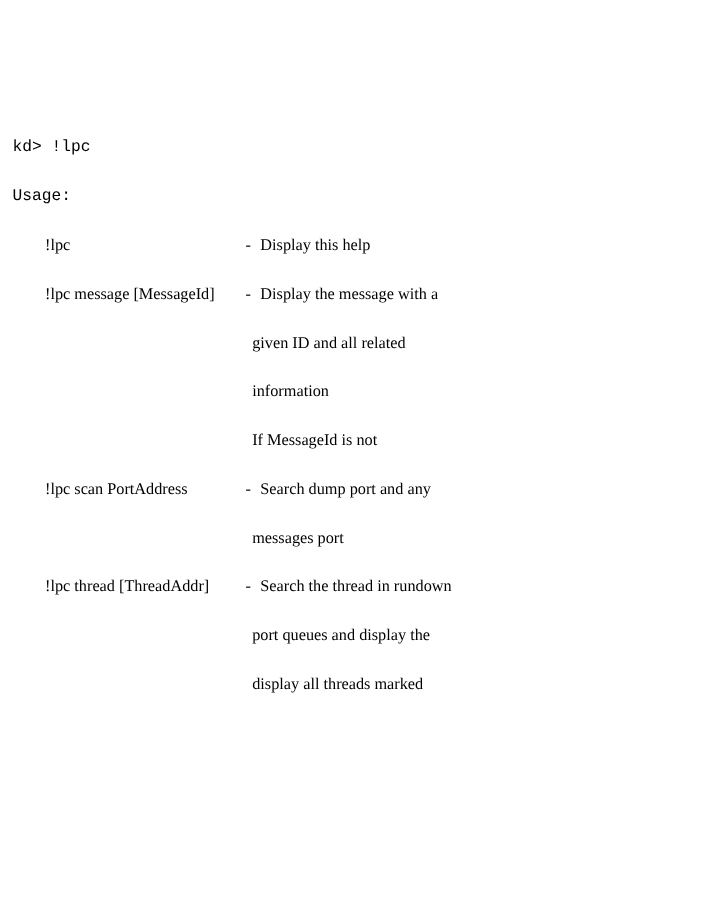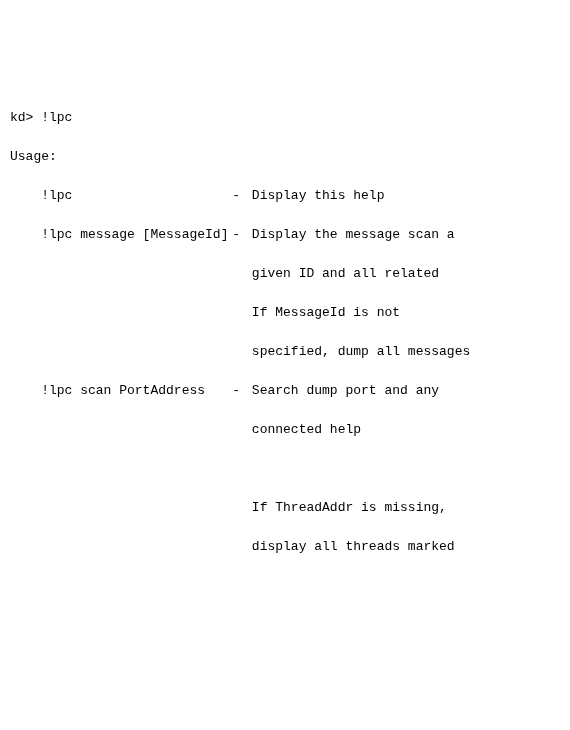--- a/index.html
+++ b/index.html
@@ -15,20 +15,21 @@
       color: #000;
       padding: 10px;
       white-space: pre;
       width: 570px;
     }
     .line {
       display: block;
     }
     .indent-cmd {
       padding-left: 4ch;
+      font-family: Liberation Serif, serif;
     }
     .cmd-col {
       display: inline-block;
       width: 24ch;
       vertical-align: top;
     }
     .sep {
       display: inline-block;
       width: 2ch;
       text-align: center;
@@ -36,28 +37,28 @@
   </style>
 </head>
 <body>
 
 
 
 <div>
 <span class="line">kd&gt; !lpc</span>
 <span class="line">Usage:</span>
 <span class="line indent-cmd"><span class="cmd-col">!lpc</span><span class="sep">-</span> <span>Display this help</span></span>
-<span class="line indent-cmd"><span class="cmd-col">!lpc message [MessageId]</span><span class="sep">-</span> <span>Display the message scan a</span></span>
+<span class="line indent-cmd"><span class="cmd-col">!lpc message [MessageId]</span><span class="sep">-</span> <span>Display the message with a</span></span>
 <span class="line indent-cmd"><span class="cmd-col"> </span>   <span>given ID and all related</span></span>
+<span class="line indent-cmd"><span class="cmd-col"> </span>   <span>information</span></span>
 <span class="line indent-cmd"><span class="cmd-col"> </span>   <span>If MessageId is not</span></span>
-<span class="line indent-cmd"><span class="cmd-col"> </span>   <span>specified, dump all messages</span></span>
 <span class="line indent-cmd"><span class="cmd-col">!lpc scan PortAddress</span><span class="sep">-</span> <span>Search dump port and any</span></span>
-<span class="line indent-cmd"><span class="cmd-col"> </span>   <span>connected help</span></span>
-<span class="line indent-cmd"><span class="cmd-col"> </span>   </span>
-<span class="line indent-cmd"><span class="cmd-col"> </span>   <span>If ThreadAddr is missing,</span></span>
+<span class="line indent-cmd"><span class="cmd-col"> </span>   <span>messages port</span></span>
+<span class="line indent-cmd"><span class="cmd-col">!lpc thread [ThreadAddr]</span><span class="sep">-</span> <span>Search the thread in rundown</span></span>
+<span class="line indent-cmd"><span class="cmd-col"> </span>   <span>port queues and display the</span></span>
 <span class="line indent-cmd"><span class="cmd-col"> </span>   <span>display all threads marked</span></span>
 
 
 
 
 
 
 
 
 

